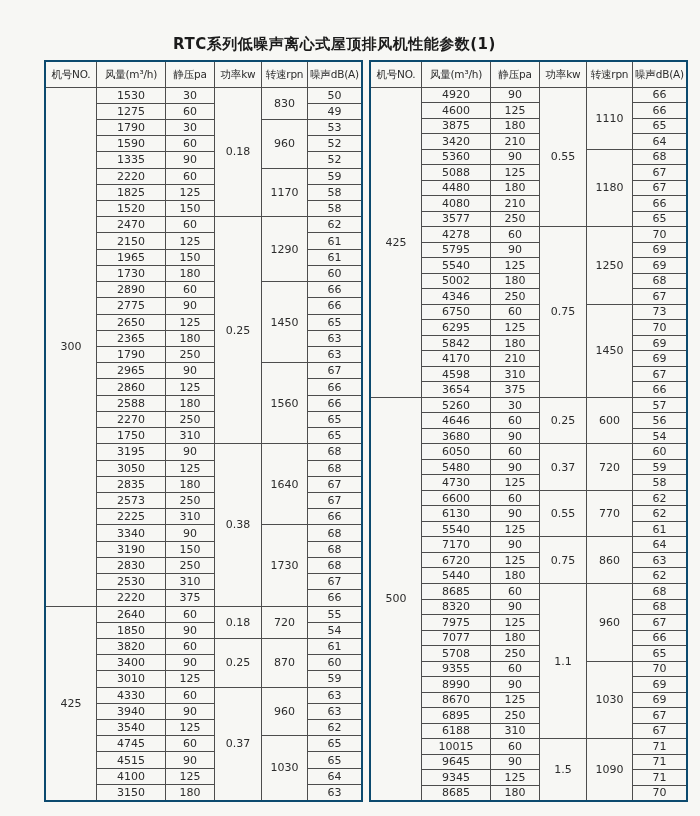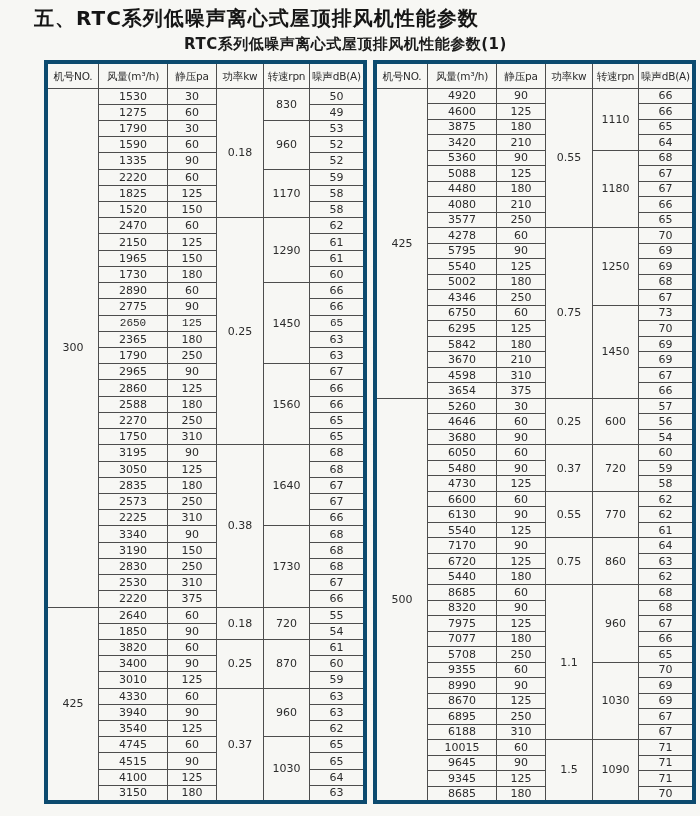--- a/index.html
+++ b/index.html
@@ -10,33 +10,33 @@
     color: #2a2a2a;
   }
   .page { position: relative; width: 700px; height: 816px; overflow: hidden; }
 
   .page-title {
     position: absolute; left: 34px; top: 5px;
     font-size: 20px; font-weight: bold; color: #151515;
     letter-spacing: 1px; white-space: nowrap;
   }
   .table-title {
-    position: absolute; left: 16px; top: 35px; width: 659px;
+    position: absolute; left: 5px; top: 35px; width: 659px;
     text-align: center; font-size: 15px; font-weight: bold; color: #1b1b1b;
     letter-spacing: 0.5px;
   }
 
   .tables {
     position: absolute; left: 44px; top: 60px;
     display: flex; gap: 6px;
   }
   table.fan-table {
     border-collapse: collapse; table-layout: fixed;
     width: 310px; height: 740px;
-    border: 4px solid #0c4a6e;
+    border: 2px solid #0c4a6e;
     background: transparent;
   }
   table.fan-table th, table.fan-table td {
     border: 1px solid #4d4d4d;
     padding: 0;
     text-align: center; vertical-align: middle;
     font-size: 11px; line-height: 1;
     color: #2c2c2c; font-weight: normal;
     white-space: nowrap; overflow: hidden;
   }
@@ -46,21 +46,20 @@
   th.col1 { width: 68px; }
   th.col2 { width: 48px; }
   th.col3 { width: 46px; }
   th.col4 { width: 45px; }
   th.col5 { width: 53px; }
 </style>
 </head>
 <body>
 
 <div class="page">
-  <div class="page-title">五、RTC系列低噪声离心式屋顶排风机性能参数</div>
   <div class="table-title">RTC系列低噪声离心式屋顶排风机性能参数(1)</div>
   <div class="tables">
     <table class="fan-table">
       <thead>
           <tr>
             <th class="col0">机号NO.</th>
             <th class="col1">风量(m³/h)</th>
             <th class="col2">静压pa</th>
             <th class="col3">功率kw</th>
             <th class="col4">转速rpn</th>
@@ -139,21 +138,21 @@
             <td>2890</td>
             <td>60</td>
             <td rowspan="5">1450</td>
             <td>66</td>
           </tr>
           <tr style="height: 16.23px;">
             <td>2775</td>
             <td>90</td>
             <td>66</td>
           </tr>
-          <tr style="height: 16.23px; font-family: Liberation Mono, monospace;">
+          <tr style="height: 16.23px;">
             <td>2650</td>
             <td>125</td>
             <td>65</td>
           </tr>
           <tr style="height: 16.23px;">
             <td>2365</td>
             <td>180</td>
             <td>63</td>
           </tr>
           <tr style="height: 16.23px;">
@@ -408,21 +407,21 @@
             <td>6295</td>
             <td>125</td>
             <td>70</td>
           </tr>
           <tr style="height: 15.52px;">
             <td>5842</td>
             <td>180</td>
             <td>69</td>
           </tr>
           <tr style="height: 15.52px;">
-            <td>3670</td>
+            <td>4170</td>
             <td>210</td>
             <td>69</td>
           </tr>
           <tr style="height: 15.52px;">
             <td>4598</td>
             <td>310</td>
             <td>67</td>
           </tr>
           <tr style="height: 15.52px;">
             <td>3654</td>

